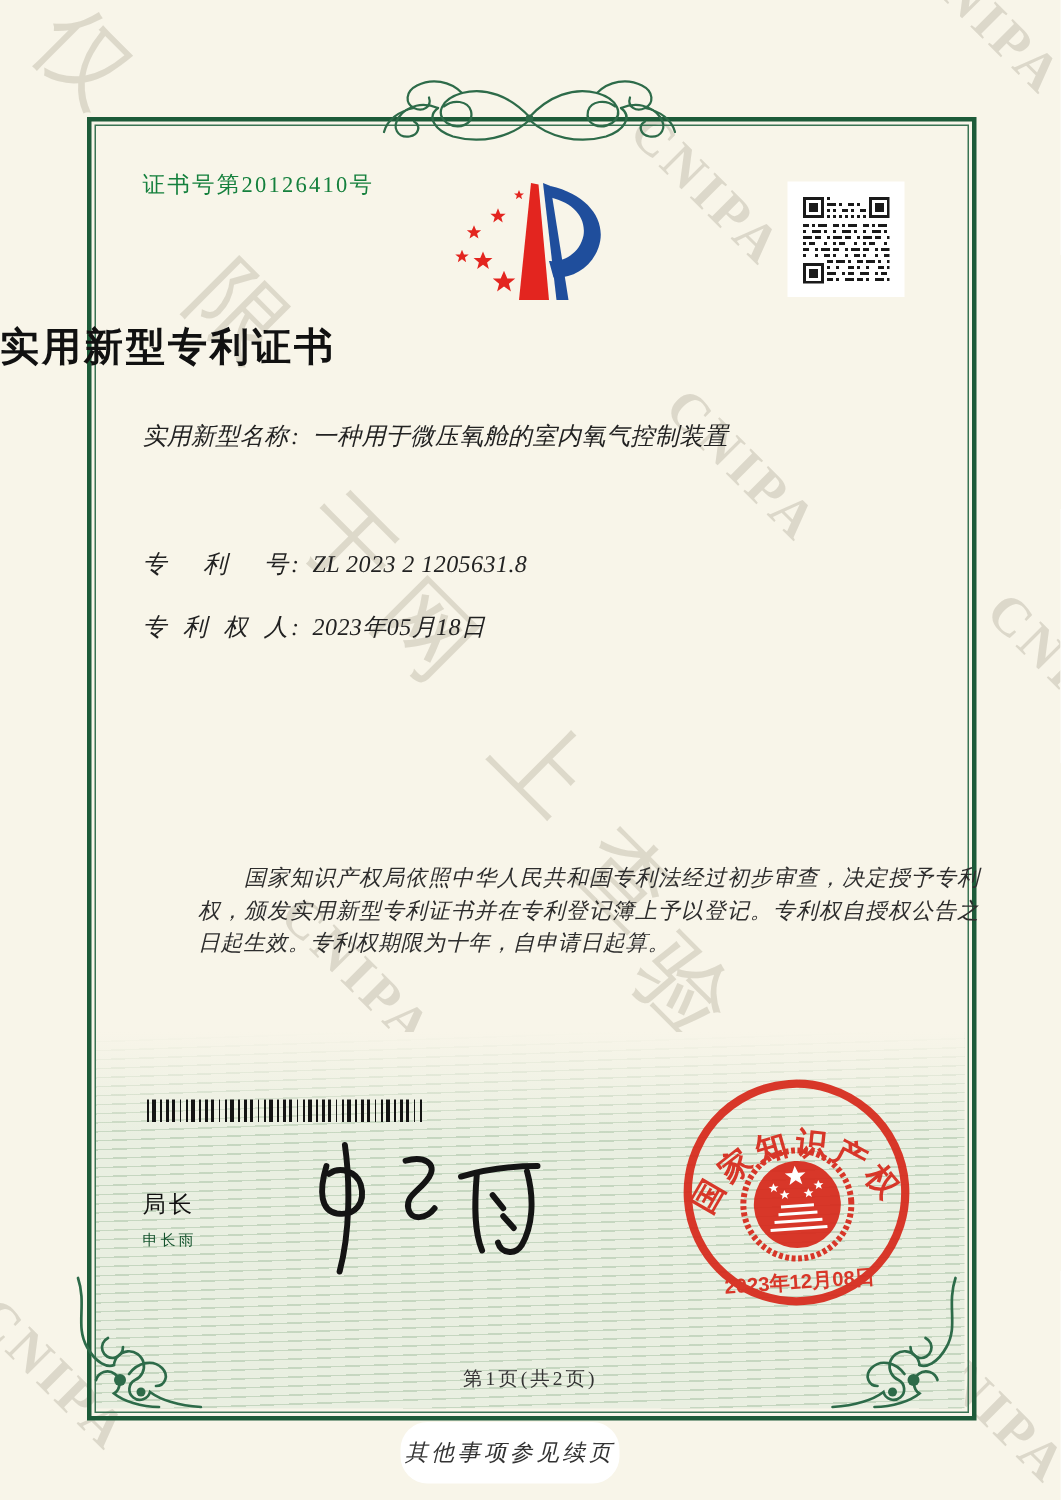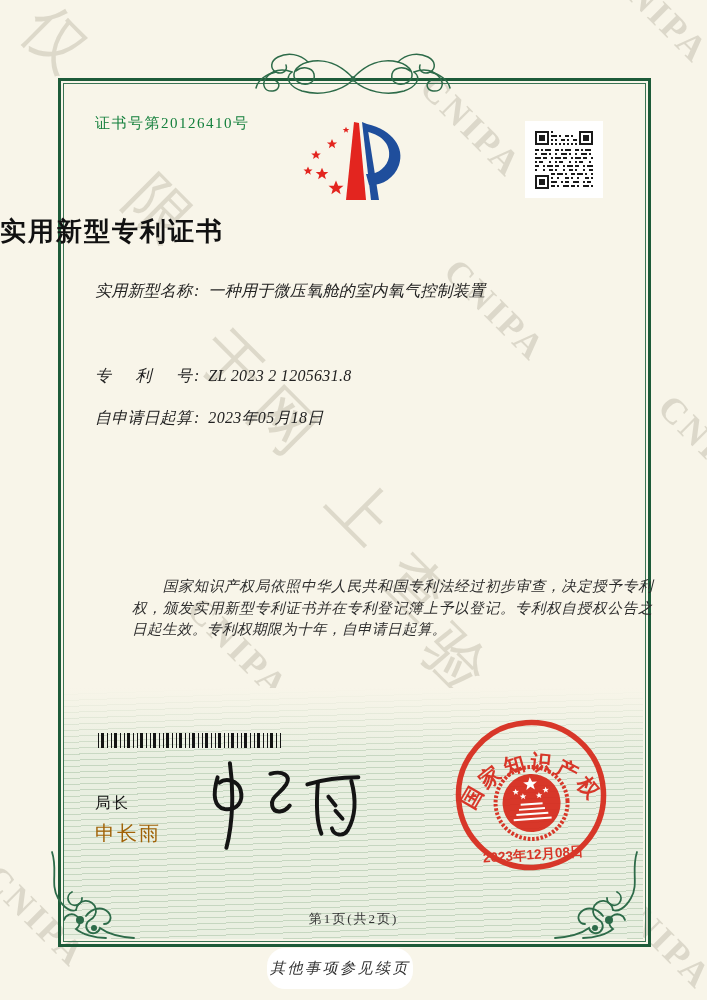--- a/index.html
+++ b/index.html
@@ -60,21 +60,21 @@
   }
   .legal p{margin:0 0 3px 0;text-indent:2.1em;}
   
   .barcode{
     position:absolute;left:98px;top:733px;width:184px;height:15px;z-index:3;
     background-image:
       repeating-linear-gradient(90deg,#141414 0 1.5px,transparent 1.5px 3.5px,#141414 3.5px 6px,transparent 6px 9px,#141414 9px 10px,transparent 10px 13px);
   }
   .director-title{position:absolute;left:95px;top:793px;font-size:15.5px;letter-spacing:2px;color:#101010;z-index:3;
     font-family:"Liberation Sans","DejaVu Sans",sans-serif;}
-  .director-name{position:absolute;left:95px;top:820px;font-size:20px;letter-spacing:2px;color:#a16207;z-index:3;
+  .director-name{position:absolute;left:95px;top:820px;font-size:10px;letter-spacing:2px;color:#14532d;z-index:3;
     font-family:"Liberation Sans","DejaVu Sans",sans-serif;}
   .signature{position:absolute;left:193px;top:758px;z-index:4;}
   .seal{position:absolute;left:452px;top:716px;z-index:4;transform:rotate(-4deg);}
   
   .page-num{position:absolute;left:0;right:0;top:910px;text-align:center;font-size:13px;letter-spacing:2px;color:#333;z-index:3;}
   .cont-box{
     position:absolute;left:267px;top:948px;width:146px;height:41px;background:#ffffff;z-index:3;
     display:flex;align-items:center;justify-content:center;
     font-size:15px;font-style:italic;letter-spacing:2.5px;color:#333;border-radius:18px;
   }
@@ -206,21 +206,21 @@
 
   <div class="title">实用新型专利证书</div>
 
   <div class="field" style="top:281px">
     <span class="flabel">实用新型名称</span><span class="fcolon">:</span><span class="fvalue">一种用于微压氧舱的室内氧气控制装置</span>
   </div>
   <div class="field" style="top:366px">
     <span class="flabel">专利号</span><span class="fcolon">:</span><span class="fvalue">ZL 2023 2 1205631.8</span>
   </div>
   <div class="field" style="top:408px">
-    <span class="flabel">自申请日起算</span><span class="fcolon">:</span><span class="fvalue">2023年05月18日</span>
+    <span class="flabel">专利权人</span><span class="fcolon">:</span><span class="fvalue">2023年05月18日</span>
   </div>
 
   <div class="legal">
     <p>国家知识产权局依照中华人民共和国专利法经过初步审查，决定授予专利权，颁发实用新型专利证书并在专利登记簿上予以登记。专利权自授权公告之日起生效。专利权期限为十年，自申请日起算。</p>
   </div>
 
   <div class="barcode"></div>
 
   <div class="director-title">局长</div>
   <div class="director-name">申长雨</div>

